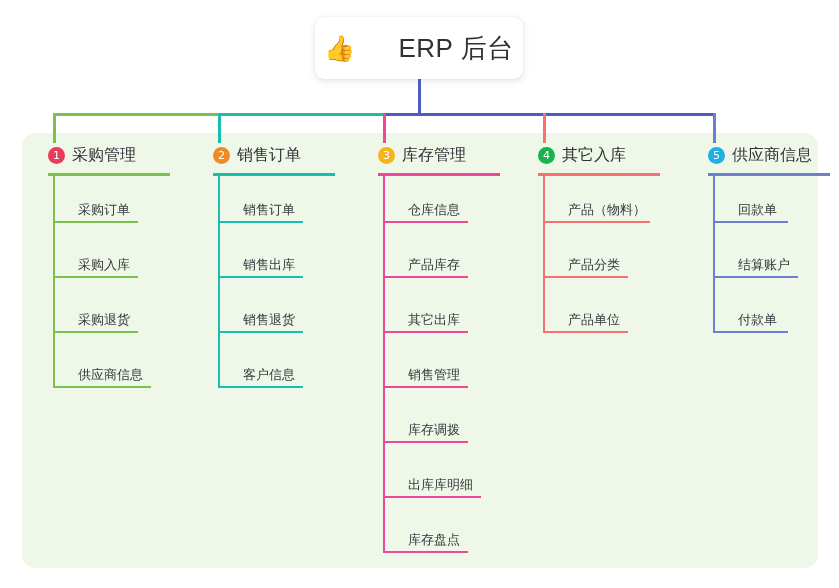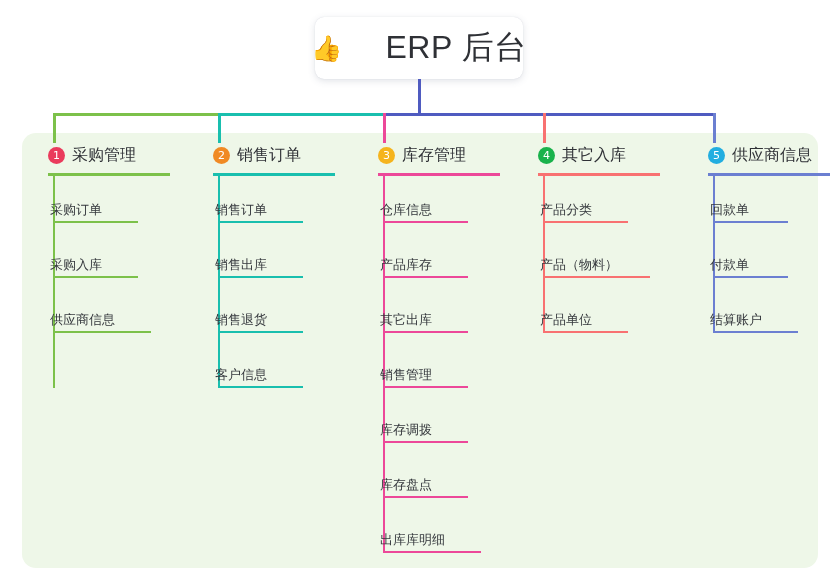--- a/index.html
+++ b/index.html
@@ -14,21 +14,21 @@
 
   
   .root-card{
     position:absolute;left:315px;top:17px;width:208px;height:62px;
     background:#ffffff;border-radius:9px;
     box-shadow:0 2px 7px rgba(80,90,120,.17), 0 0 1px rgba(80,90,120,.22);
     display:flex;align-items:center;justify-content:center;gap:11px;
     box-sizing:border-box;
   }
   .root-emoji{font-size:25px;line-height:1;}
-  .root-title{font-size:32px;color:#2f3136;letter-spacing:.5px;white-space:nowrap;margin-left:32px;}
+  .root-title{font-size:26px;color:#2f3136;letter-spacing:.5px;white-space:nowrap;margin-left:32px;}
 
   
   .panel{
     position:absolute;left:22px;top:133px;width:796px;height:435px;
     background:#eef7e8;border-radius:14px;
   }
 
   
   .trunk{position:absolute;background:#4f5bc0;}
   .bus{position:absolute;height:3px;}
@@ -48,21 +48,21 @@
   .col-title{font-size:16px;color:#2f3136;white-space:nowrap;}
   .head-rule{position:absolute;left:18px;height:3px;top:30px;}
 
   
   .leaves{position:relative;margin-top:6px;}
   .spine{position:absolute;left:23px;top:0;width:2px;}
   .leaf{
     position:relative;height:55px;
   }
   .leaf-label{
-    position:absolute;left:20px;bottom:9px;
+    position:absolute;left:48px;bottom:9px;
     font-size:13px;color:#35383d;white-space:nowrap;
   }
   .leaf-rule{position:absolute;left:23px;bottom:5px;height:2px;}
 </style>
 </head>
 <body>
 
 <div id="stage">
 
   <div class="panel"></div>
@@ -95,20 +95,24 @@
           <div class="spine" style="background: rgb(124, 193, 74); height: 215px;"></div>
           <div class="leaf">
             <span class="leaf-label">采购订单</span>
             <div class="leaf-rule" style="width: 85px; background: rgb(124, 193, 74);"></div>
           </div>
           <div class="leaf">
             <span class="leaf-label">采购入库</span>
             <div class="leaf-rule" style="width: 85px; background: rgb(124, 193, 74);"></div>
           </div>
           <div class="leaf">
+            <span class="leaf-label">采购退货</span>
+            <div class="leaf-rule" style="width: 85px; background: rgb(124, 193, 74);"></div>
+          </div>
+          <div class="leaf">
             <span class="leaf-label">供应商信息</span>
             <div class="leaf-rule" style="width: 98px; background: rgb(124, 193, 74);"></div>
           </div>
         </div>
       </div>
       <div class="col" style="left: 195px;">
         <div class="col-head">
           <span class="badge" style="background: rgb(240, 138, 36);">2</span>
           <span class="col-title">销售订单</span>
           <div class="head-rule" style="width: 122px; background: rgb(25, 191, 174);"></div>
@@ -155,68 +159,68 @@
           </div>
           <div class="leaf">
             <span class="leaf-label">销售管理</span>
             <div class="leaf-rule" style="width: 85px; background: rgb(236, 72, 153);"></div>
           </div>
           <div class="leaf">
             <span class="leaf-label">库存调拨</span>
             <div class="leaf-rule" style="width: 85px; background: rgb(236, 72, 153);"></div>
           </div>
           <div class="leaf">
-            <span class="leaf-label">库存盘点</span>
-            <div class="leaf-rule" style="width: 85px; background: rgb(236, 72, 153);"></div>
-          </div>
-          <div class="leaf">
             <span class="leaf-label">出库库明细</span>
             <div class="leaf-rule" style="width: 98px; background: rgb(236, 72, 153);"></div>
+          </div>
+          <div class="leaf">
+            <span class="leaf-label">库存盘点</span>
+            <div class="leaf-rule" style="width: 85px; background: rgb(236, 72, 153);"></div>
           </div>
         </div>
       </div>
       <div class="col" style="left: 520px;">
         <div class="col-head">
           <span class="badge" style="background: rgb(25, 178, 75);">4</span>
           <span class="col-title">其它入库</span>
           <div class="head-rule" style="width: 122px; background: rgb(248, 113, 113);"></div>
         </div>
         <div class="leaves">
           <div class="spine" style="background: rgb(248, 113, 113); height: 160px;"></div>
           <div class="leaf">
+            <span class="leaf-label">产品（物料）</span>
+            <div class="leaf-rule" style="width: 107px; background: rgb(248, 113, 113);"></div>
+          </div>
+          <div class="leaf">
             <span class="leaf-label">产品分类</span>
             <div class="leaf-rule" style="width: 85px; background: rgb(248, 113, 113);"></div>
-          </div>
-          <div class="leaf">
-            <span class="leaf-label">产品（物料）</span>
-            <div class="leaf-rule" style="width: 107px; background: rgb(248, 113, 113);"></div>
           </div>
           <div class="leaf">
             <span class="leaf-label">产品单位</span>
             <div class="leaf-rule" style="width: 85px; background: rgb(248, 113, 113);"></div>
           </div>
         </div>
       </div>
       <div class="col" style="left: 690px;">
         <div class="col-head">
           <span class="badge" style="background: rgb(34, 174, 224);">5</span>
           <span class="col-title">供应商信息</span>
           <div class="head-rule" style="width: 122px; background: rgb(107, 127, 209);"></div>
         </div>
         <div class="leaves">
           <div class="spine" style="background: rgb(107, 127, 209); height: 160px;"></div>
           <div class="leaf">
             <span class="leaf-label">回款单</span>
             <div class="leaf-rule" style="width: 75px; background: rgb(107, 127, 209);"></div>
           </div>
           <div class="leaf">
+            <span class="leaf-label">结算账户</span>
+            <div class="leaf-rule" style="width: 85px; background: rgb(107, 127, 209);"></div>
+          </div>
+          <div class="leaf">
             <span class="leaf-label">付款单</span>
             <div class="leaf-rule" style="width: 75px; background: rgb(107, 127, 209);"></div>
           </div>
-          <div class="leaf">
-            <span class="leaf-label">结算账户</span>
-            <div class="leaf-rule" style="width: 85px; background: rgb(107, 127, 209);"></div>
-          </div>
         </div>
       </div>
     </div>
 
 </div>
 
 </body></html>

